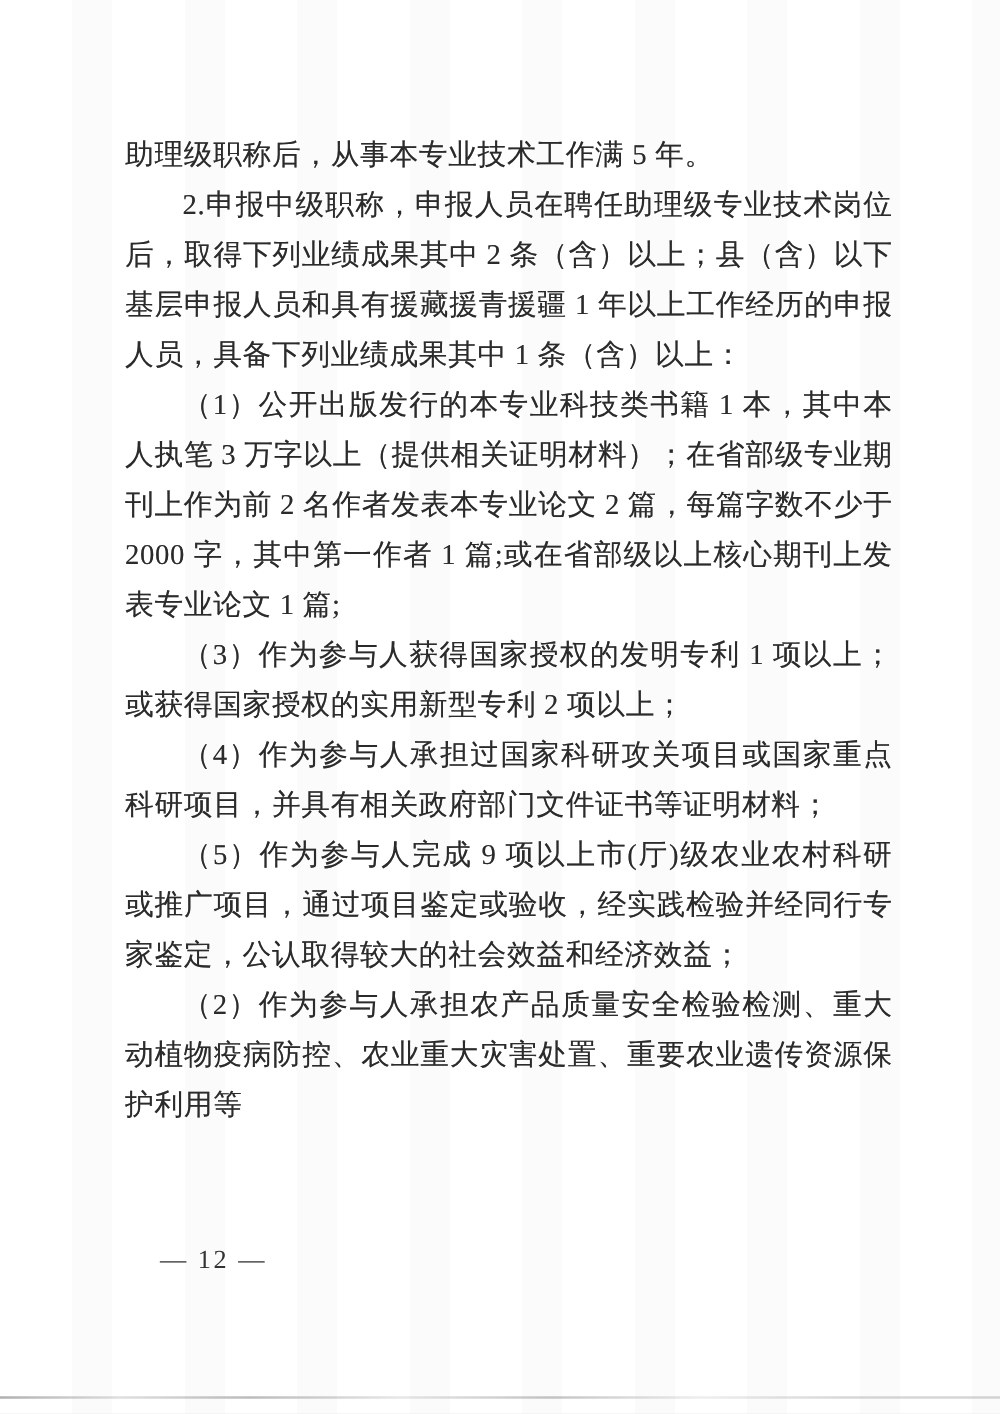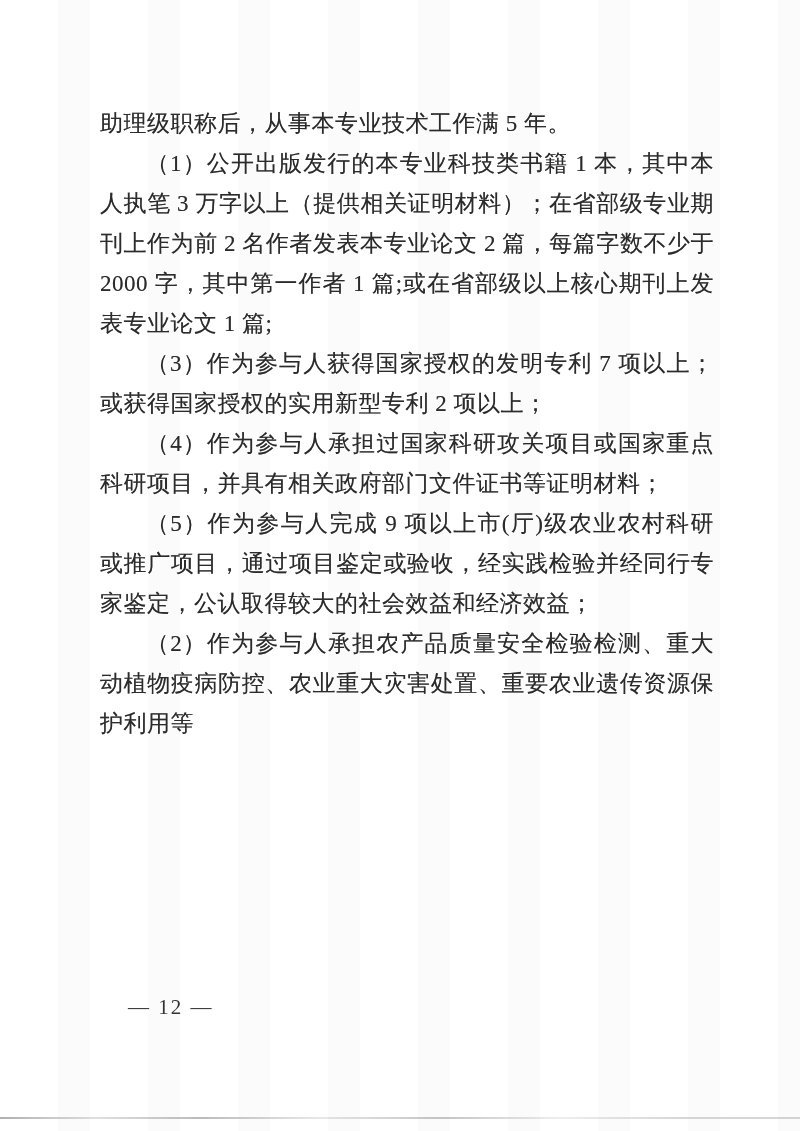--- a/index.html
+++ b/index.html
@@ -68,21 +68,22 @@
       rgba(150,150,150,0.40) 100%
     );
   }
 </style>
 </head>
 <body>
 
 <div class="page">
   <div class="doc-body" id="doc-body">
       <p class="">助理级职称后，从事本专业技术工作满 5 年。</p>
+      <p class="indent">2.申报中级职称，申报人员在聘任助理级专业技术岗位后，取得下列业绩成果其中 2 条（含）以上；县（含）以下基层申报人员和具有援藏援青援疆 1 年以上工作经历的申报人员，具备下列业绩成果其中 1 条（含）以上：</p>
       <p class="indent">（1）公开出版发行的本专业科技类书籍 1 本，其中本人执笔 3 万字以上（提供相关证明材料）；在省部级专业期刊上作为前 2 名作者发表本专业论文 2 篇，每篇字数不少于 2000 字，其中第一作者 1 篇;或在省部级以上核心期刊上发表专业论文 1 篇;</p>
-      <p class="indent">（3）作为参与人获得国家授权的发明专利 7 项以上；或获得国家授权的实用新型专利 2 项以上；</p>
+      <p class="indent">（3）作为参与人获得国家授权的发明专利 1 项以上；或获得国家授权的实用新型专利 2 项以上；</p>
       <p class="indent">（4）作为参与人承担过国家科研攻关项目或国家重点科研项目，并具有相关政府部门文件证书等证明材料；</p>
       <p class="indent">（5）作为参与人完成 9 项以上市(厅)级农业农村科研或推广项目，通过项目鉴定或验收，经实践检验并经同行专家鉴定，公认取得较大的社会效益和经济效益；</p>
       <p class="indent">（2）作为参与人承担农产品质量安全检验检测、重大动植物疫病防控、农业重大灾害处置、重要农业遗传资源保护利用等</p>
     </div>
   <div class="page-number">— 12 —</div>
   <div class="scan-line"></div>
 </div>
 
 </body></html>

